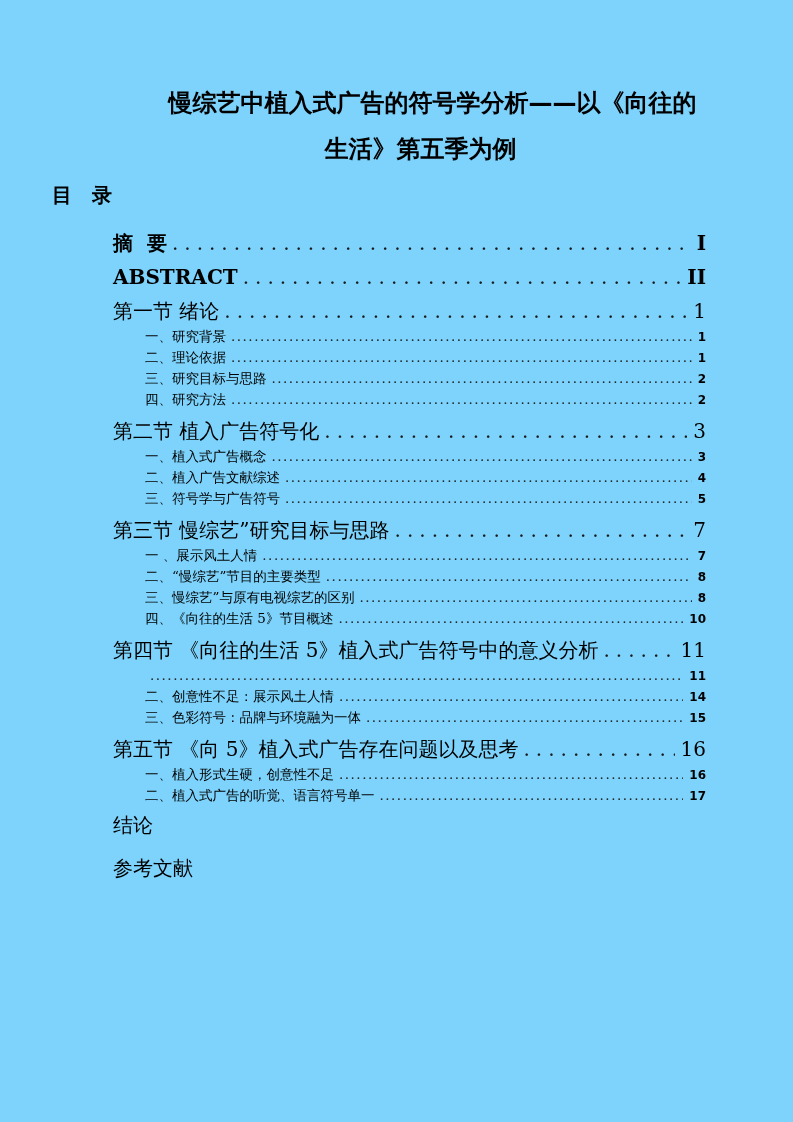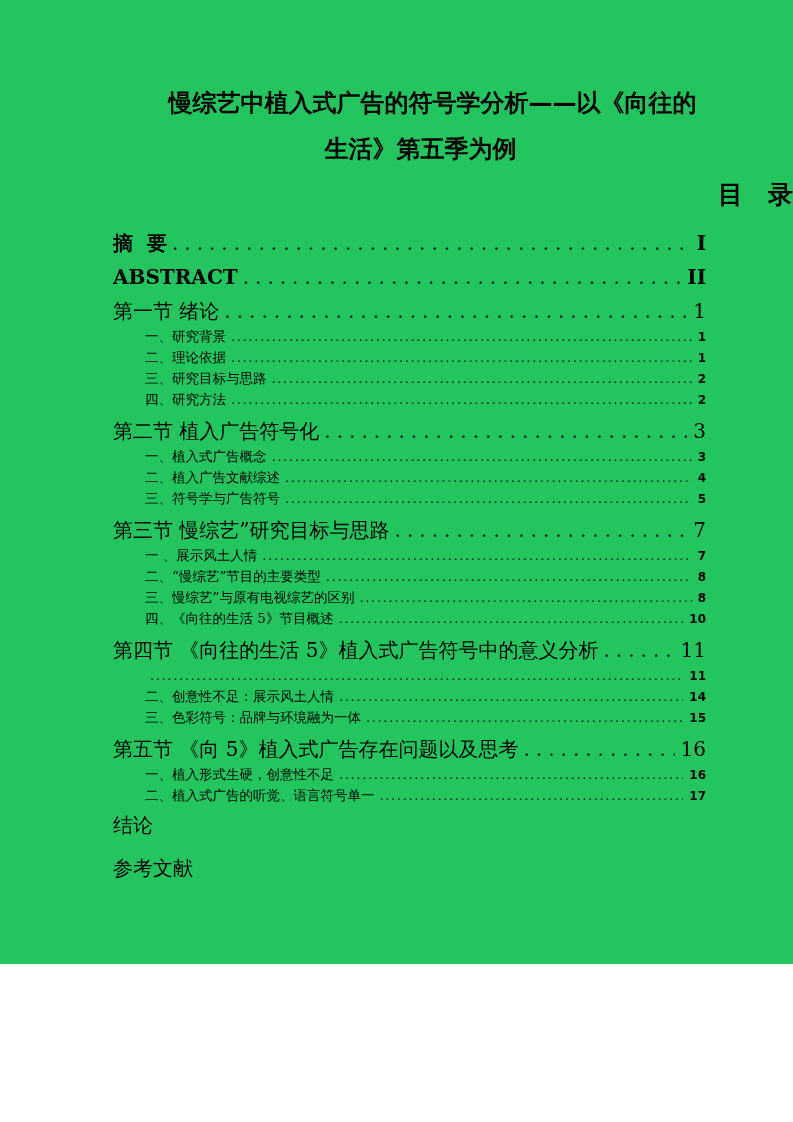--- a/index.html
+++ b/index.html
@@ -2,22 +2,22 @@
 <html><head>
 <meta charset="utf-8">
 <style>
   html, body {
     margin: 0;
     padding: 0;
     background: #ffffff;
   }
   .page {
     width: 793px;
-    height: 964px;
-    background: #22c55e;
+    height: 1122px;
+    background: #7dd3fc;
     color: #000000;
     font-family: "DejaVu Serif", "Liberation Serif", serif;
     overflow: hidden;
     position: relative;
   }
   .doc-header {
     padding-top: 80px;
   }
   .doc-title {
     margin: 0;
@@ -27,24 +27,24 @@
     line-height: 46px;
     text-align: center;
     color: #000000;
   }
   .title-line { display: block; white-space: pre; }
   .title-line.line1 { padding-left: 72px; }
   .title-line.line2 { padding-left: 48px; }
   .toc-heading {
     font-family: "DejaVu Sans", "Liberation Sans", sans-serif;
     font-weight: 700;
-    font-size: 25px;
+    font-size: 20px;
     line-height: 46px;
-    text-align: right;
-    padding-left: 18px;
+    text-align: left;
+    padding-left: 52px;
     white-space: pre;
   }
   .toc {
     margin: 12px 87px 0 113px;
   }
   .row {
     display: flex;
     align-items: baseline;
   }
   .row.lvl1 {

